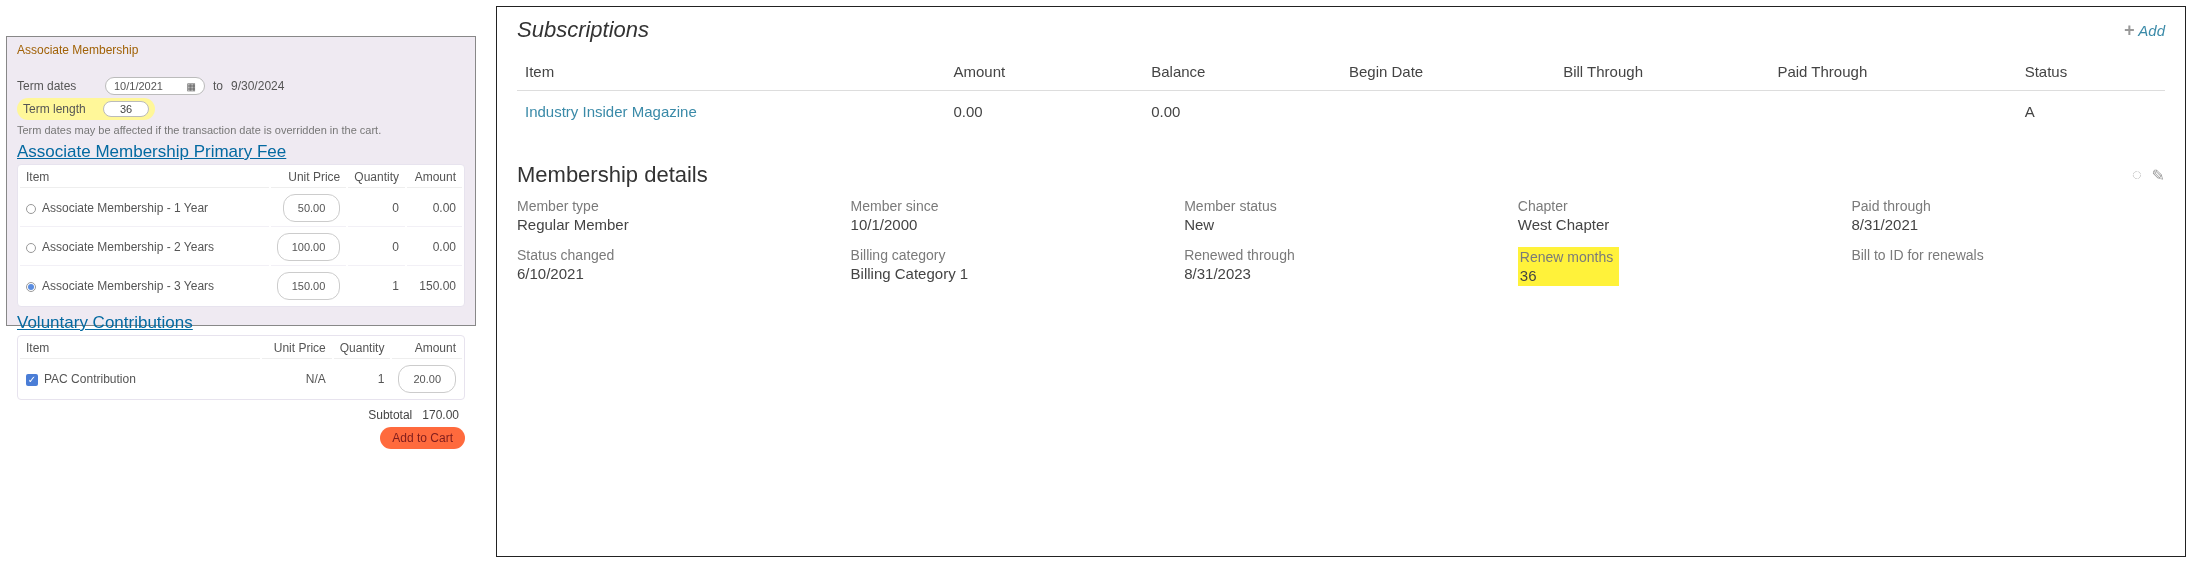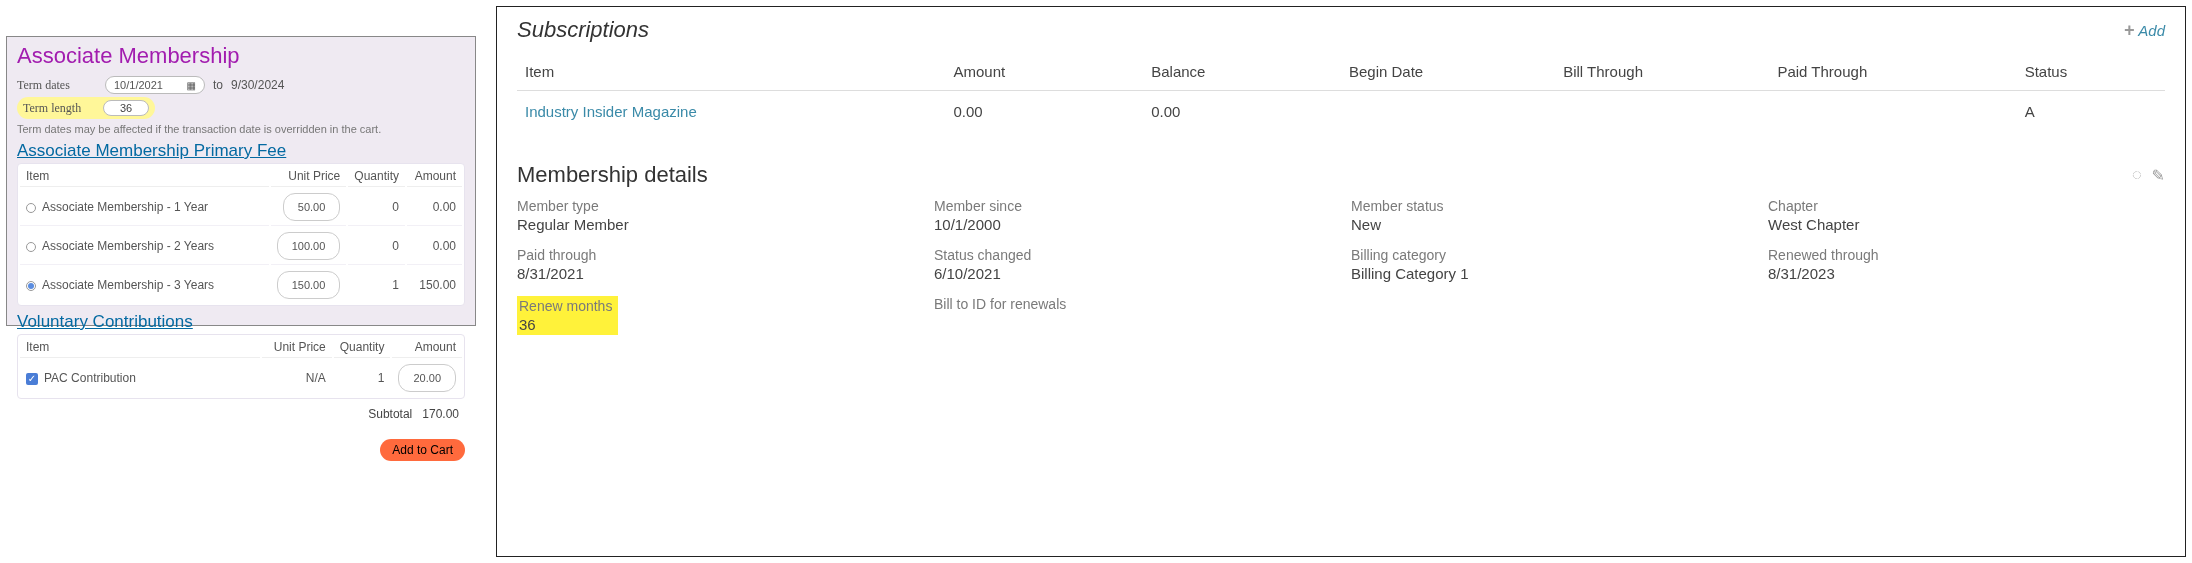--- a/index.html
+++ b/index.html
@@ -18,27 +18,27 @@
     border: 1px solid #888;
     background: #efeaf2;
     padding: 6px 10px 10px 10px;
     font-size: 13px;
     color: #333;
     margin-top: 30px;
     height: 290px;
     position: relative;
   }
   .left-title {
-    color: #a21caf;
-    font-size: 22px;
+    color: #a16207;
+    font-size: 12px;
     font-weight: 500;
-    margin-bottom: 7px;
+    margin-bottom: 20px;
   }
   .term-row { display:flex; align-items:center; gap:8px; margin: 3px 0; font-size: 12px; color:#555;}
-  .term-row label { width: 80px; font-family: Liberation Serif, serif; }
+  .term-row label { width: 80px; }
   .date-input {
     border:1px solid #bbb; background:#fff; border-radius:10px;
     padding: 2px 8px; width: 100px; font-size:11px; display:inline-flex; align-items:center; justify-content:space-between;
   }
   .date-input .cal { font-size:10px; color:#555;}
   .term-length-val {
     border:1px solid #bbb; background:#fff; border-radius:10px;
     padding: 1px 16px; font-size:11px; color:#444;
   }
   .hl-yellow { background: #fff799; border-radius: 14px; padding: 3px 6px; display:inline-flex; align-items:center; gap:8px;}
@@ -56,22 +56,22 @@
   }
   .fee-table tbody tr:last-child td, .vc-table tbody tr:last-child td { border-bottom:none;}
   .radio { width:10px; height:10px; border:1px solid #999; border-radius:50%; display:inline-block; vertical-align:middle; margin-right:6px;}
   .radio.checked::after { content:""; display:block; width:6px; height:6px; background:#5b8de0; border-radius:50%; margin:1px;}
   .pill-input {
     border:1px solid #ccc; border-radius:12px; padding:7px 14px; font-size:11px; color:#555; display:inline-block; min-width:52px; text-align:center; background:#fff;
   }
   .checkbox { width:12px; height:12px; background:#4a7dd6; display:inline-flex; align-items:center; justify-content:center; color:#fff; font-size:10px; border-radius:2px; margin-right:6px; vertical-align:middle;}
   .subtotal-row { text-align:right; font-size:12px; color:#444; margin-top:8px; padding-right:6px;}
   .add-cart {
-    background:#ff6a3d; color:#000000; border:none; border-radius:14px;
-    padding:4px 12px; font-size:12px; float:right; margin-top:18px; cursor:pointer;
+    background:#ff6a3d; color:#7f1d1d; border:none; border-radius:14px;
+    padding:4px 12px; font-size:12px; float:right; margin-top:5px; cursor:pointer;
   }
   .right-al { text-align:right;}
   
   .right-panel {
     flex:1;
     border:1px solid #222;
     background:#fff;
     padding: 10px 20px;
     color:#424242;
     font-size:15px;
@@ -83,21 +83,21 @@
   .add-link { color:#3a8aa8; font-size:15px; display:inline-flex; align-items:center; gap:4px; cursor:pointer;}
   .add-link .plus { color:#999; font-size:18px; font-weight:600;}
   .sub-table { width:100%; border-collapse:collapse; font-size:15px;}
   .sub-table thead th { text-align:left; font-weight:500; color:#444; padding:10px 8px; border-bottom:1px solid #ddd;}
   .sub-table tbody td { padding:12px 8px; color:#444;}
   .sub-table .link { color:#3a8aa8; cursor:pointer;}
   .details-head { display:flex; justify-content:space-between; align-items:center; margin-top:30px; margin-bottom:10px;}
   .details-head h2 { font-size:22px; font-weight:500; color:#333;}
   .head-icons { display:flex; gap:10px; color:#999; font-size:16px;}
   .head-icons span { cursor:pointer;}
-  .details-grid { display:grid; grid-template-columns: 1fr 1fr 1fr 1fr; row-gap:14px; column-gap:20px; }
+  .details-grid { display:grid; grid-template-columns: 1fr 1fr 1fr 1fr 1fr; row-gap:14px; column-gap:20px; }
   .detail-item .lbl { color:#7a7a7a; font-size:14px; margin-bottom:2px;}
   .detail-item .val { color:#444; font-size:15px;}
   .detail-item.hl { background:#fff23a; display:inline-block; padding:2px 6px 2px 2px;}
   .pencil-icon::before { content:"✎"; }
   .spinner-icon::before { content:"◌"; }
 </style>
 </head>
 <body>
 
 <div class="left-panel">

